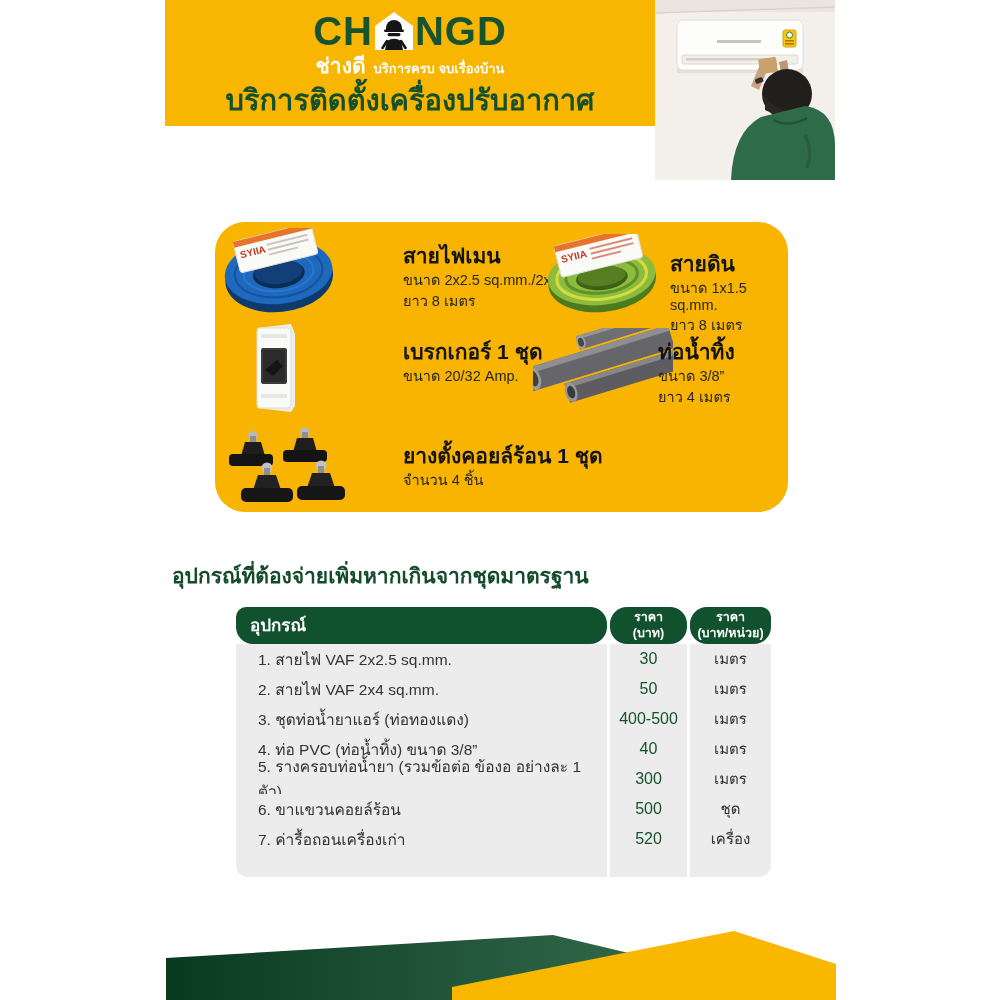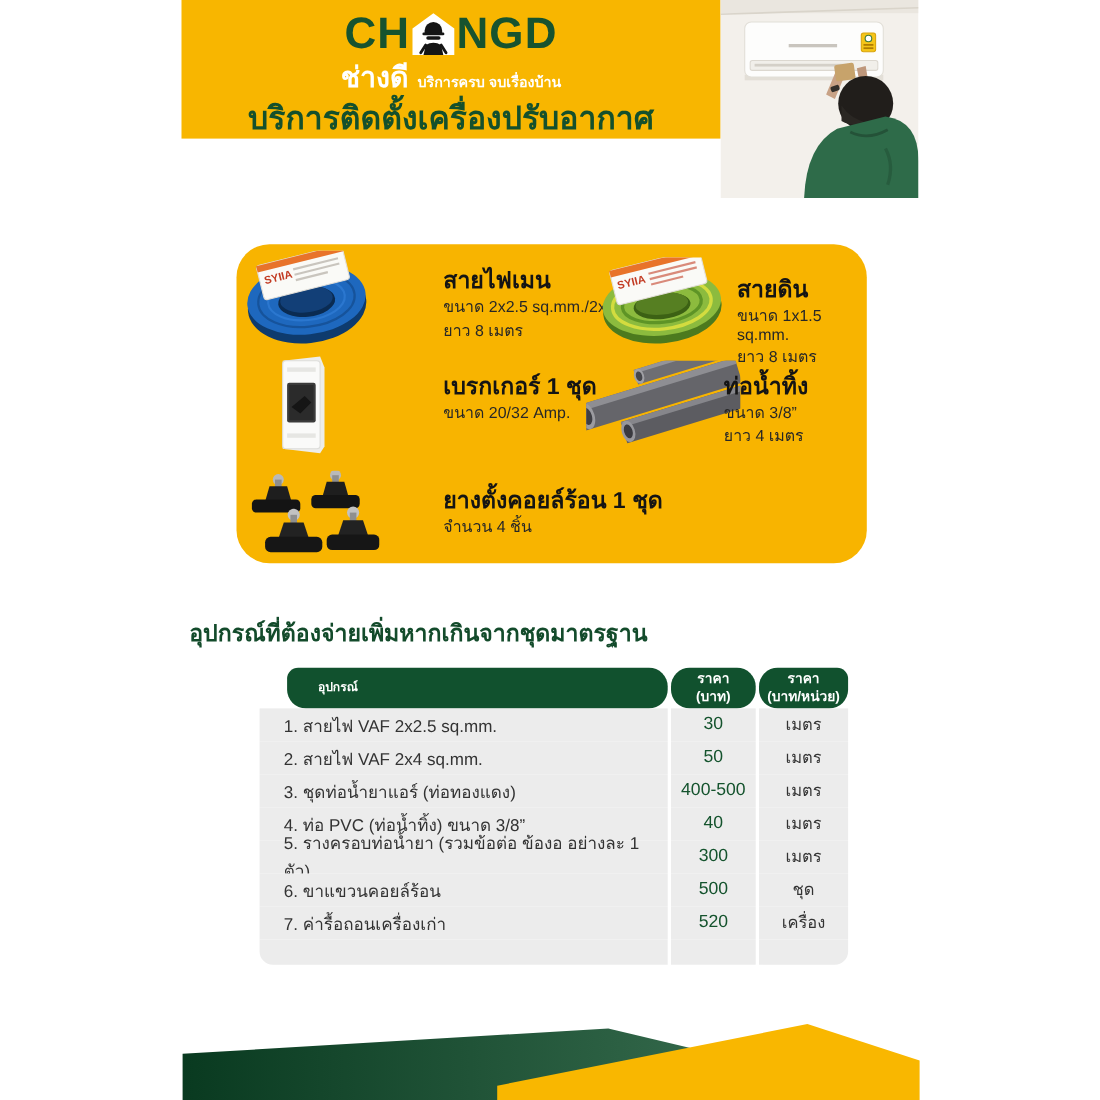--- a/index.html
+++ b/index.html
@@ -9,37 +9,37 @@
   .content { position:absolute; left:165px; top:0; width:670px; }
 
   
   .header { display:flex; height:180px; }
   .header-left { width:490px; display:flex; flex-direction:column; }
   .header-yellow { height:126px; background:#F8B600; display:flex; flex-direction:column; align-items:center; padding-top:7px; }
   .logo-row { display:flex; align-items:flex-end; height:44px; }
   .logo-text { font-size:40px; font-weight:bold; color:#17532F; letter-spacing:1px; line-height:1; }
   .logo-house { width:40px; height:40px; margin:0 1px; }
   .tagline-row { display:flex; align-items:baseline; gap:8px; margin-top:-2px; }
-  .brand-thai { font-size:26px; font-weight:bold; color:#ffffff; }
+  .brand-thai { font-size:21px; font-weight:bold; color:#ffffff; }
   .brand-tagline { font-size:13px; font-weight:bold; color:#ffffff; }
   .main-title { margin-top:3px; font-size:29px; font-weight:bold; color:#14502C; line-height:1.1; }
   .header-bar { height:54px; background:#0E4B2A; color:#ffffff; display:flex; align-items:center; padding-left:28px; font-size:23px; font-weight:bold; }
   .photo { position:relative; width:180px; height:180px; }
 
   
   .kit-card { position:relative; margin:42px 0 0 50px; width:573px; height:290px; background:#F8B400; border-radius:30px; }
   .abs { position:absolute; }
   .p-name { font-size:21px; font-weight:bold; color:#141414; line-height:1.15; }
   .p-line { font-size:14.5px; color:#272727; margin-top:4px; line-height:1.15; }
 
   
   .extras-heading { margin:47px 0 0 7px; font-size:21px; font-weight:bold; color:#134B2B; }
   .price-table { margin:15px 0 0 71px; width:535px; display:grid; grid-template-columns:371px 77px 81px; column-gap:3px; }
   .th { background:#11512E; color:#ffffff; height:37px; display:flex; align-items:center; justify-content:center; text-align:center; font-weight:bold; font-size:12.5px; line-height:1.25; flex-direction:column;border-radius:17px; }
-  .th.first { justify-content:flex-start; flex-direction:row; padding-left:28px; font-size:11px; border-top-left-radius:10px;margin-left:25px; }
+  .th.first { justify-content:flex-start; flex-direction:row; padding-left:14px; font-size:17px; border-top-left-radius:10px; }
   .th.last { border-top-right-radius:10px; }
   .td { background:#ECECEC; height:30px; display:flex; align-items:center; justify-content:center; font-size:15px; color:#333333; }
   .td.item { justify-content:flex-start; padding-left:22px; font-size:15.5px; }
   .td.price { font-size:16px; color:#14532d; }
   .spacer { background:#ECECEC; height:23px; }
   .spacer.bl { border-bottom-left-radius:12px; }
   .spacer.br { border-bottom-right-radius:12px; }
 
   
   .bottom-shapes { position:absolute; left:0; bottom:0; width:1000px; height:86px; }

